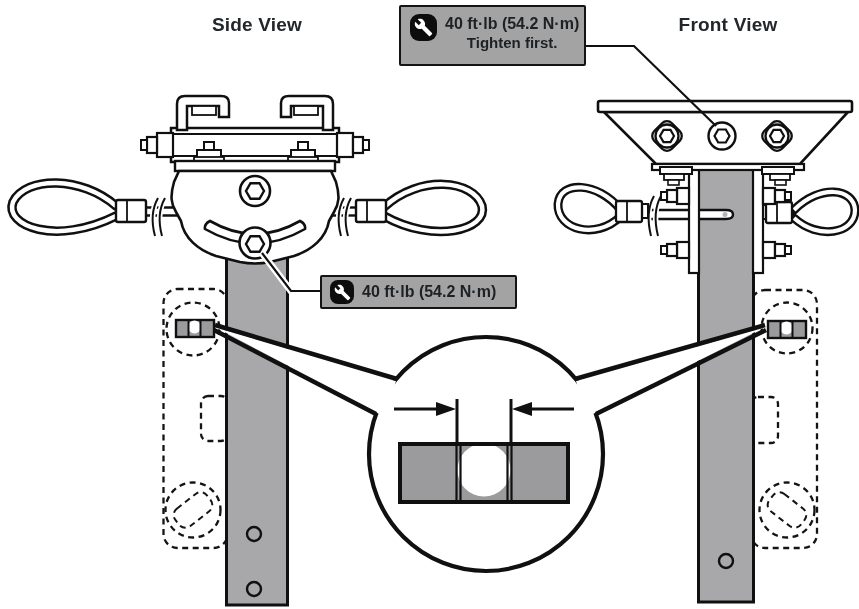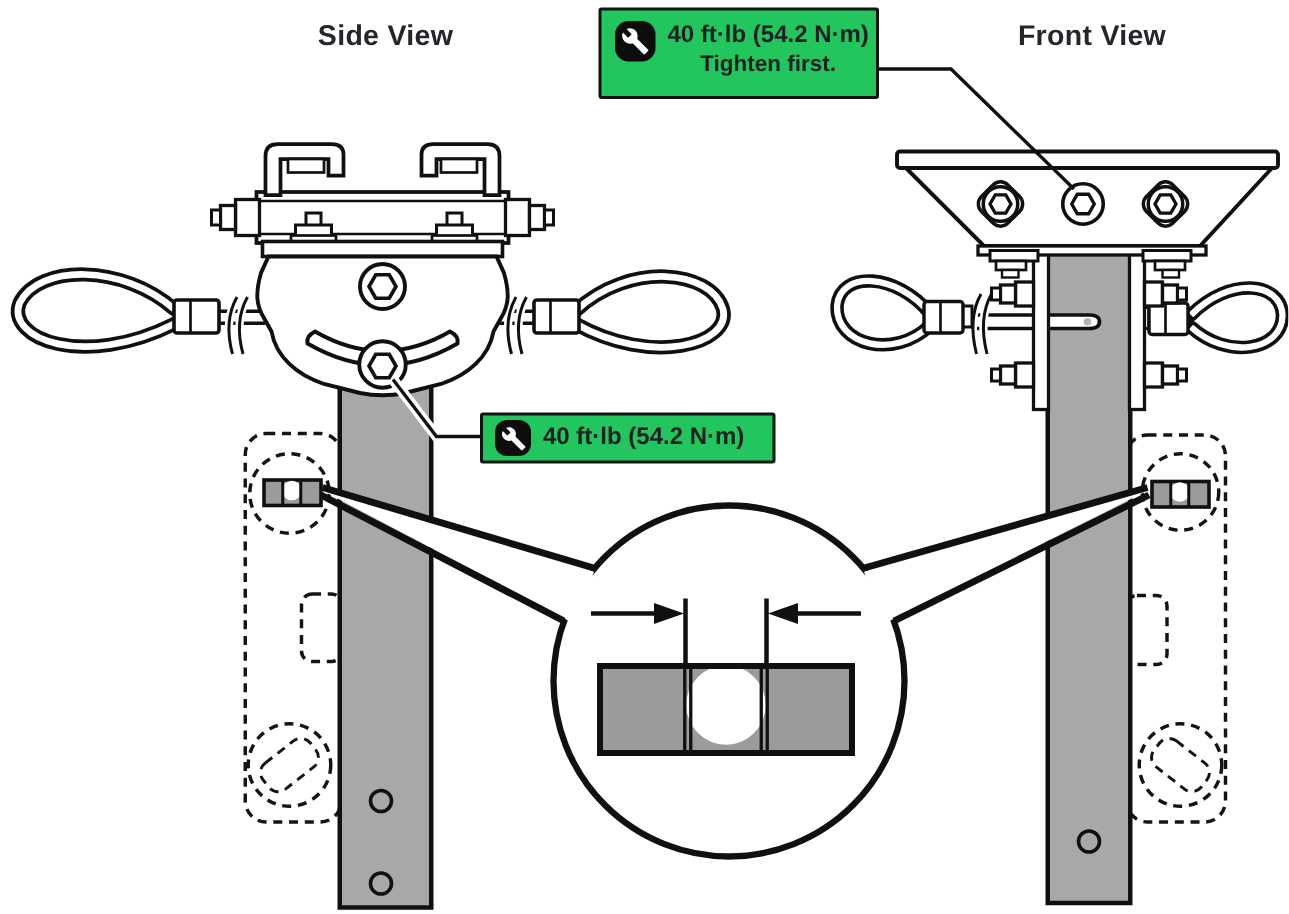--- a/index.html
+++ b/index.html
@@ -3,21 +3,21 @@
 <meta charset="utf-8">
 <style>
   html,body{margin:0;padding:0;background:#fff;}
   #stage{position:relative;width:859px;height:609px;background:#fff;overflow:hidden;
          font-family:"Liberation Sans",sans-serif;}
   #art{position:absolute;left:0;top:0;}
   .view-label{position:absolute;top:14px;width:190px;text-align:center;
               font-size:19px;font-weight:700;color:#23272b;letter-spacing:.2px;}
   #side-label{left:162px;}
   #front-label{left:633px;}
-  .callout{position:absolute;background:#22c55e;border:2.5px solid #141414;border-radius:2px;
+  .callout{position:absolute;background:#a3a3a3;border:2.5px solid #141414;border-radius:2px;
            display:flex;align-items:flex-start;box-sizing:border-box;color:#1d2124;}
   #callout-1{left:399px;top:5px;width:187px;height:61px;padding:7px 8px 4px 9px;gap:8px;}
   #callout-2{left:320px;top:275px;width:197px;height:34px;padding:4px 8px;gap:8px;align-items:center;}
   .wrench-badge{flex:0 0 auto;background:#0d0d0d;border-radius:9px;display:flex;
                 align-items:center;justify-content:center;}
   #callout-1 .wrench-badge{width:27px;height:27px;}
   #callout-2 .wrench-badge{width:24px;height:24px;border-radius:8px;}
   .c-text{display:flex;flex-direction:column;align-items:center;}
   .torque-line{font-size:16px;font-weight:700;white-space:nowrap;line-height:1.25;}
   .note-line{font-size:15px;font-weight:700;white-space:nowrap;line-height:1.25;}

